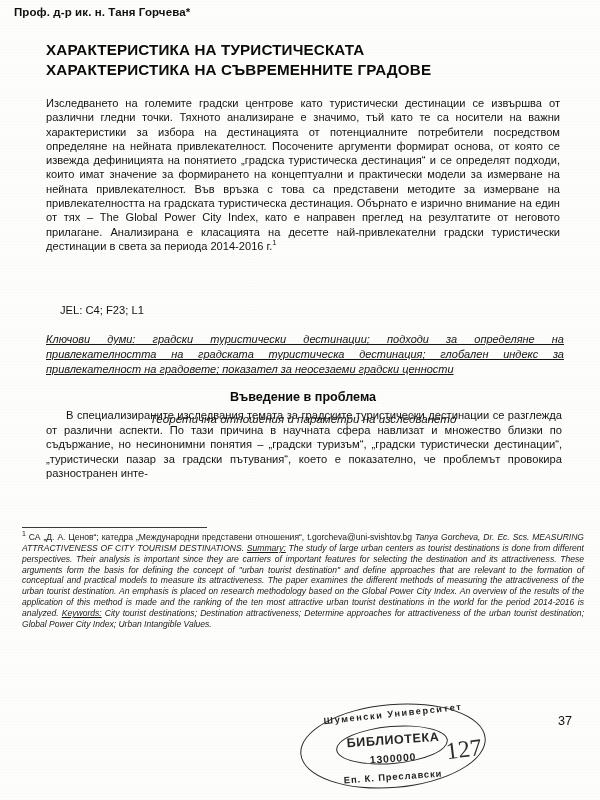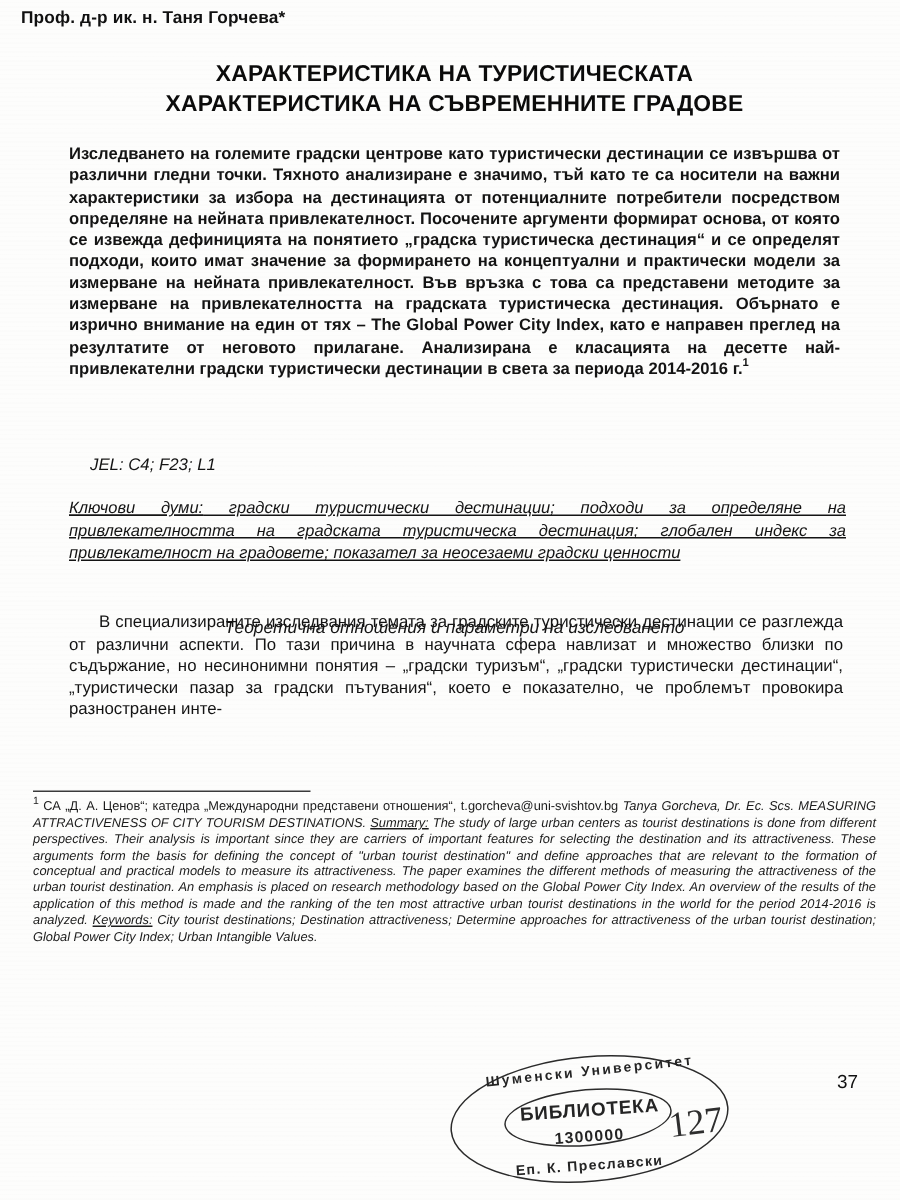--- a/index.html
+++ b/index.html
@@ -37,55 +37,52 @@
     font-weight: bold;
     letter-spacing: .1px;
     color: #111;
     white-space: nowrap;
   }
   .title-block {
     position: absolute;
     left: 46px;
     right: 40px;
     top: 40px;
-    text-align: center;
   }
   .title-line {
     font-size: 15.2px;
     font-weight: bold;
     letter-spacing: .15px;
     line-height: 20px;
     color: #0b0b0b;
     white-space: nowrap;
   }
   .abstract {
     position: absolute;
     left: 46px;
     right: 40px;
     top: 96px;
     font-size: 11.1px;
     line-height: 14.3px;
     text-align: justify;
     text-justify: inter-word;
     color: #141414;
     hyphens: manual;
-    font-weight: bold;
   }
   .abstract sup {
     font-size: 7.5px;
     vertical-align: super;
     line-height: 0;
   }
   .jel {
     position: absolute;
     left: 60px;
     top: 304px;
     font-size: 11.2px;
     color: #141414;
-    font-style: italic;
   }
   .keywords {
     position: absolute;
     left: 46px;
     right: 36px;
     top: 332px;
     font-size: 11px;
     line-height: 15px;
     font-style: italic;
     text-align: justify;
@@ -245,20 +242,21 @@
   <div class="abstract">
     <span>Изследването на големите градски центрове като туристически дестинации се извършва от различни гледни точки. Тяхното анализиране е значимо, тъй като те са носители на важни характеристики за избора на дестинацията от потенциалните потребители посредством определяне на нейната привлекателност. Посочените аргументи формират основа, от която се извежда дефиницията на понятието „градска туристическа дестинация“ и се определят подходи, които имат значение за формирането на концептуални и практически модели за измерване на нейната привлекателност. Във връзка с това са представени методите за измерване на привлекателността на градската туристическа дестинация. Обърнато е изрично внимание на един от тях – The Global Power City Index, като е направен преглед на резултатите от неговото прилагане. Анализирана е класацията на десетте най-привлекателни градски туристически дестинации в света за периода 2014-2016 г.</span><sup>1</sup>
   </div>
 
   <div class="jel">JEL: C4; F23; L1</div>
 
   <div class="keywords">
     <span class="kw-label">Ключови думи:</span><span> градски туристически дестинации; подходи за определяне на привлекателността на градската туристическа дестинация; глобален индекс за привлекателност на градовете; показател за неосезаеми градски ценности</span>
   </div>
 
+  <div class="section-head">Въведение в проблема</div>
 
   <div class="subsection-head">Теоретична отношения и параметри на изследването</div>
 
   <div class="body-text">
     <span class="indent">В специализираните изследвания темата за градските туристически дестинации се разглежда от различни аспекти. По тази причина в научната сфера навлизат и множество близки по съдържание, но несинонимни понятия – „градски туризъм“, „градски туристически дестинации“, „туристически пазар за градски пътувания“, което е показателно, че проблемът провокира разностранен инте-</span>
   </div>
 
   <div class="fn-rule"></div>
 
   <div class="footnote">

